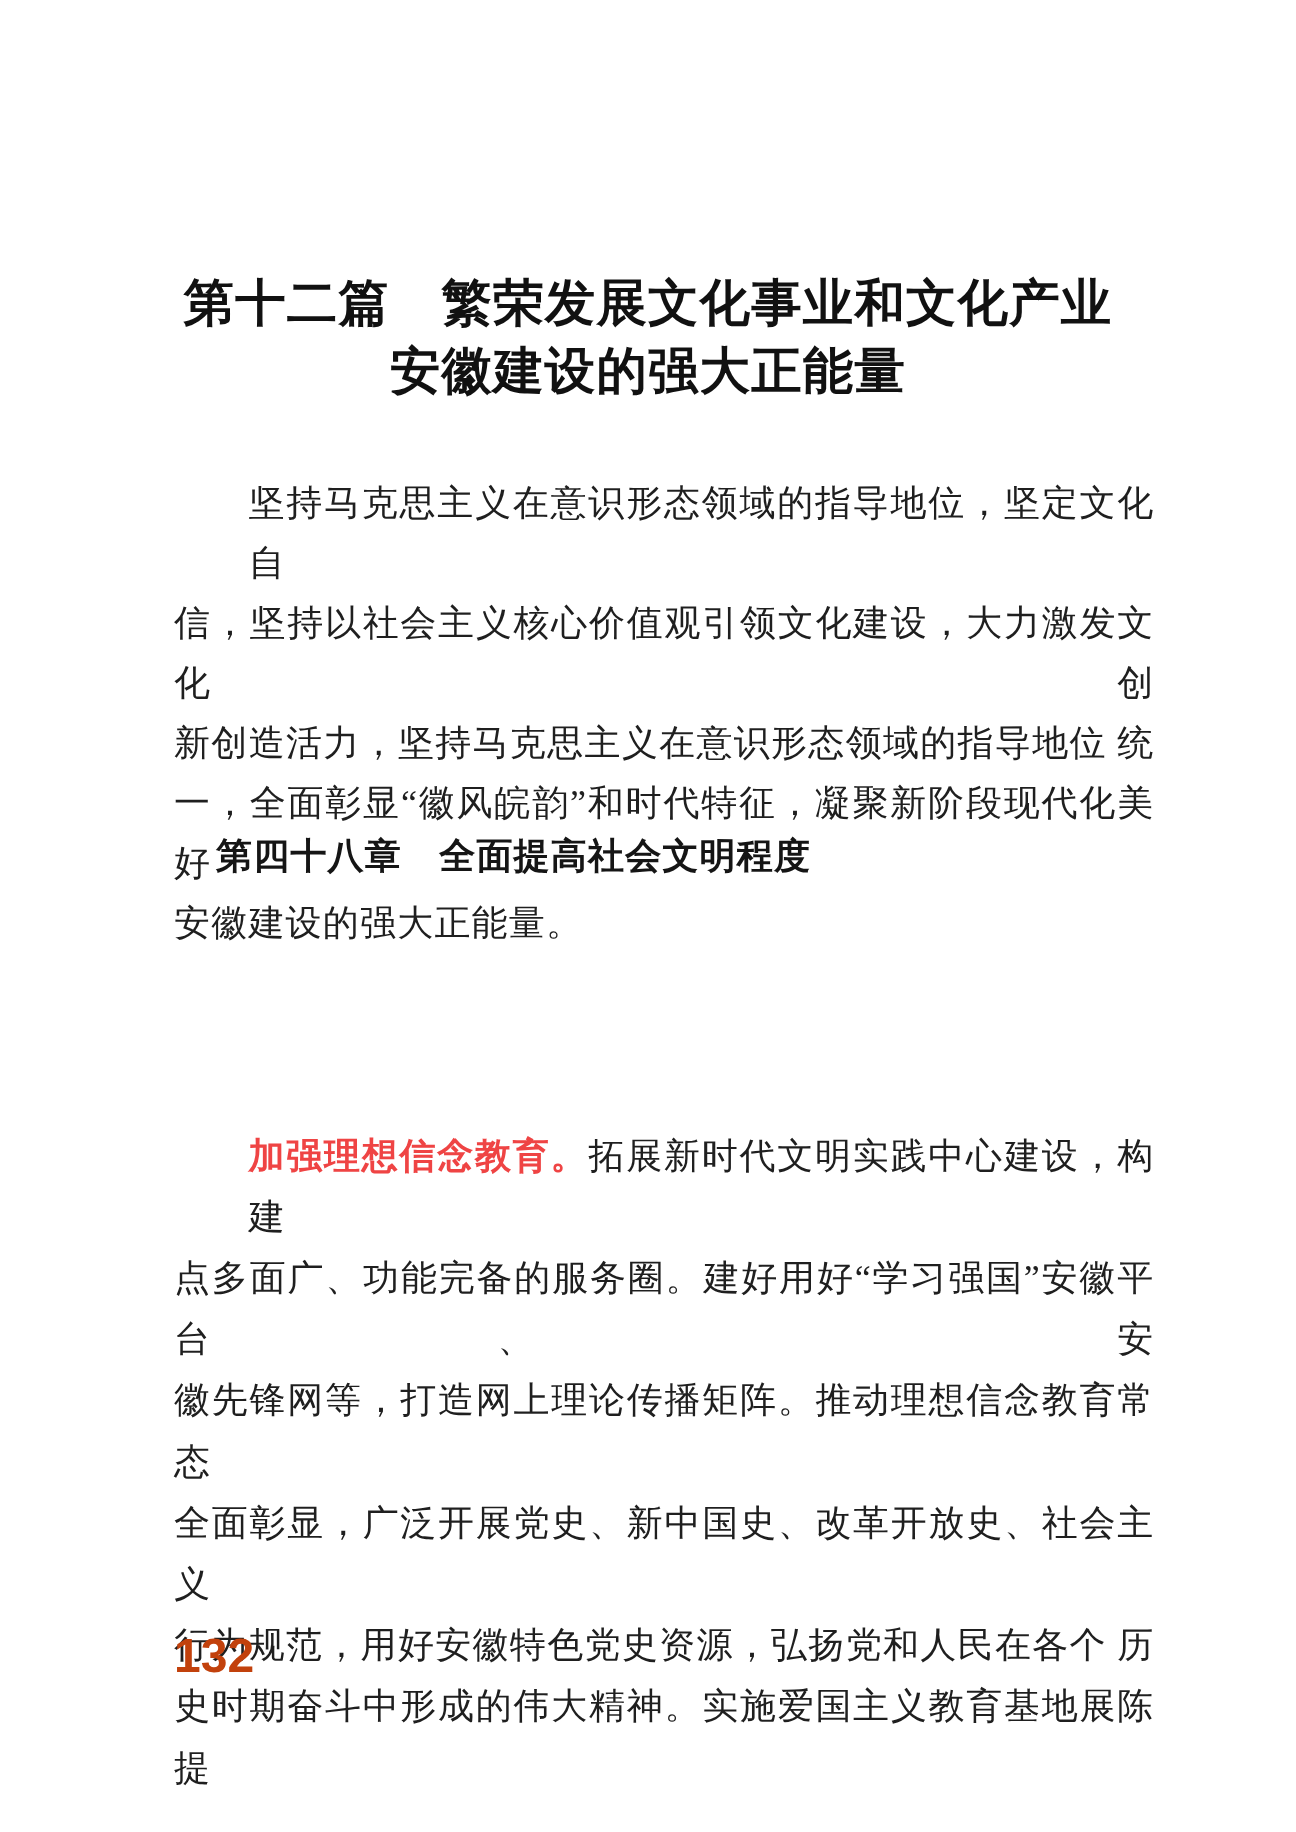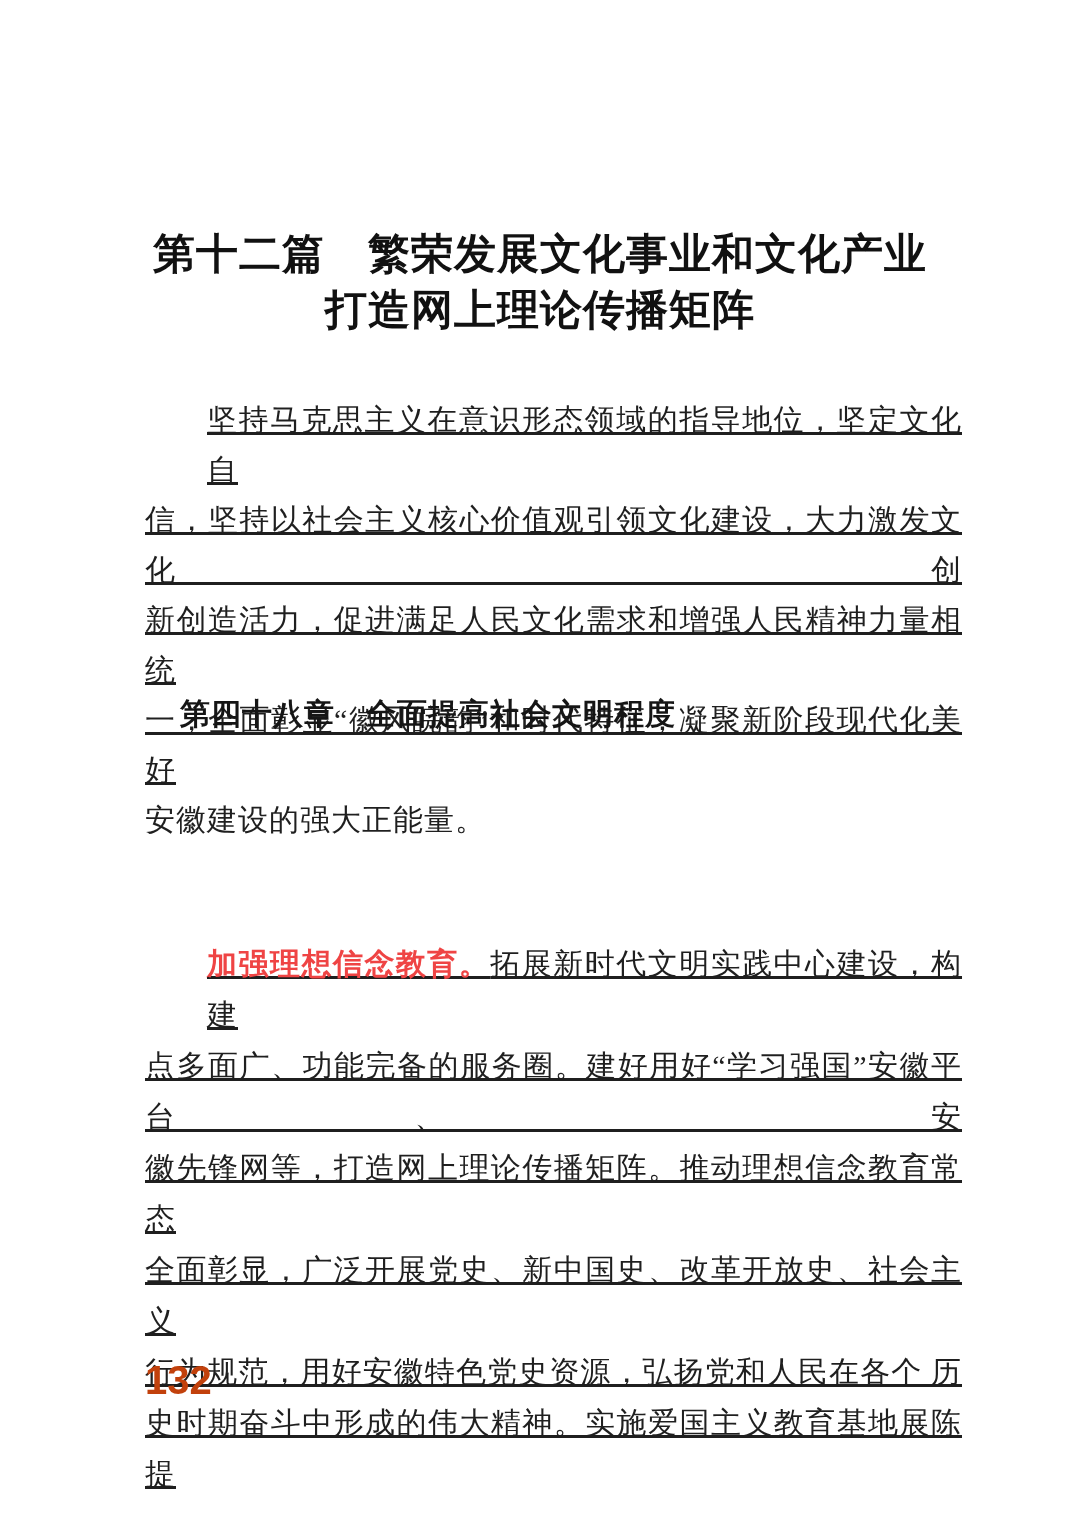--- a/index.html
+++ b/index.html
@@ -42,21 +42,20 @@
   .intro-block  { top: 395px; line-height: 50px; }
   .para2-block  { top: 780px; line-height: 50px; }
   .para3-block  { top: 938px; line-height: 51px; }
   .line {
     white-space: nowrap;
   }
   .line.just {
     white-space: normal;
     text-align: justify;
     text-align-last: justify;
-    text-decoration: underline;
   }
   .line.indent {
     padding-left: 62px;
   }
   .line.last {
     text-align: right;
     text-align-last: left;
   }
   .bold-lead {
     font-weight: 700;
@@ -87,27 +86,27 @@
     color: #c2410c;
   }
 </style>
 </head>
 <body>
 
 <div class="page">
 
   <div class="doc-title">
     <div class="title-line">第十二篇　繁荣发展文化事业和文化产业</div>
-    <div class="title-line">打造网上理论传播矩阵</div>
+    <div class="title-line">安徽建设的强大正能量</div>
   </div>
 
   <div class="body-block intro-block">
     <div class="line just indent">坚持马克思主义在意识形态领域的指导地位，坚定文化自</div>
     <div class="line just">信，坚持以社会主义核心价值观引领文化建设，大力激发文化 创</div>
-    <div class="line just">新创造活力，促进满足人民文化需求和增强人民精神力量相 统</div>
+    <div class="line just">新创造活力，坚持马克思主义在意识形态领域的指导地位 统</div>
     <div class="line just">一，全面彰显“徽风皖韵”和时代特征，凝聚新阶段现代化美 好</div>
     <div class="line last">安徽建设的强大正能量。</div>
   </div>
 
   <div class="chapter-heading">第四十八章　全面提高社会文明程度</div>
 
 
   <div class="body-block para3-block">
     <div class="line just indent"><span class="bold-lead">加强理想信念教育。</span><span>拓展新时代文明实践中心建设，构建</span></div>
     <div class="line just">点多面广、功能完备的服务圈。建好用好“学习强国”安徽平台、 安</div>

